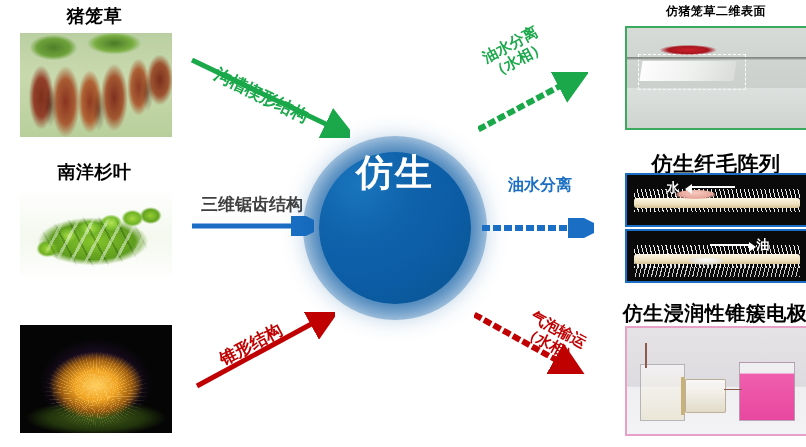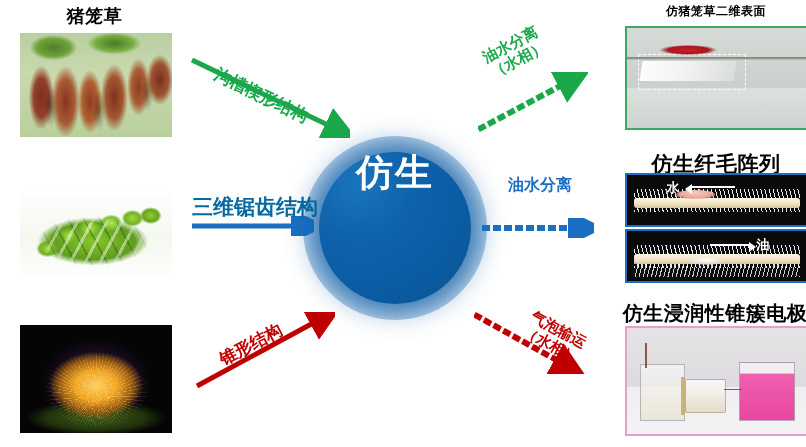--- a/index.html
+++ b/index.html
@@ -183,20 +183,21 @@
   .core .txt{position:relative;z-index:2;}
 </style>
 </head>
 <body>
 
 <div class="stage">
 
   <div class="caption" style="left:0;top:4px;width:165px;font-size:18px;">猪笼草</div>
   <div class="photo pitcher" style="left:8px;top:33px;width:152px;height:104px;"></div>
 
+  <div class="caption" style="left:0;top:160px;width:165px;font-size:18px;">南洋杉叶</div>
   <div class="photo araucaria" style="left:8px;top:188px;width:152px;height:92px;"></div>
 
   <div class="photo cactus" style="left:8px;top:325px;width:152px;height:108px;"></div>
 
   <svg class="arrow" style="left:178px;top:58px;" width="160" height="80" viewBox="0 0 160 80">
     <defs>
       <marker id="mkGreen" markerWidth="7" markerHeight="7" refX="1" refY="3.5" orient="auto">
         <path d="M0,0 L7,3.5 L0,7 z" fill="#1aa84a"></path>
       </marker>
     </defs>
@@ -205,21 +206,21 @@
   <div class="alabel" style="left:186px;top:54px;width:150px;font-size:17px;color:#1aa84a;transform:rotate(26deg);transform-origin:left top;">沟槽楔形结构</div>
 
   <svg class="arrow" style="left:178px;top:216px;" width="124" height="20" viewBox="0 0 124 20">
     <defs>
       <marker id="mkBlue" markerWidth="7" markerHeight="7" refX="1" refY="3.5" orient="auto">
         <path d="M0,0 L7,3.5 L0,7 z" fill="#1a6fc4"></path>
       </marker>
     </defs>
     <line x1="2" y1="10" x2="106" y2="10" stroke="#1a6fc4" stroke-width="5" marker-end="url(#mkBlue)"></line>
   </svg>
-  <div class="alabel" style="left:180px;top:195px;width:120px;font-size:21px;color:#0369a1;">三维锯齿结构</div>
+  <div class="alabel" style="left:180px;top:195px;width:120px;font-size:17px;color:#404040;">三维锯齿结构</div>
 
   <svg class="arrow" style="left:183px;top:312px;" width="140" height="80" viewBox="0 0 140 80">
     <defs>
       <marker id="mkRed" markerWidth="7" markerHeight="7" refX="1" refY="3.5" orient="auto">
         <path d="M0,0 L7,3.5 L0,7 z" fill="#c00000"></path>
       </marker>
     </defs>
     <line x1="2" y1="74" x2="120" y2="10" stroke="#c00000" stroke-width="5" marker-end="url(#mkRed)"></line>
   </svg>
   <div class="alabel" style="left:186px;top:362px;width:110px;font-size:17px;color:#c00000;transform:rotate(-28deg);transform-origin:left top;">锥形结构</div>

